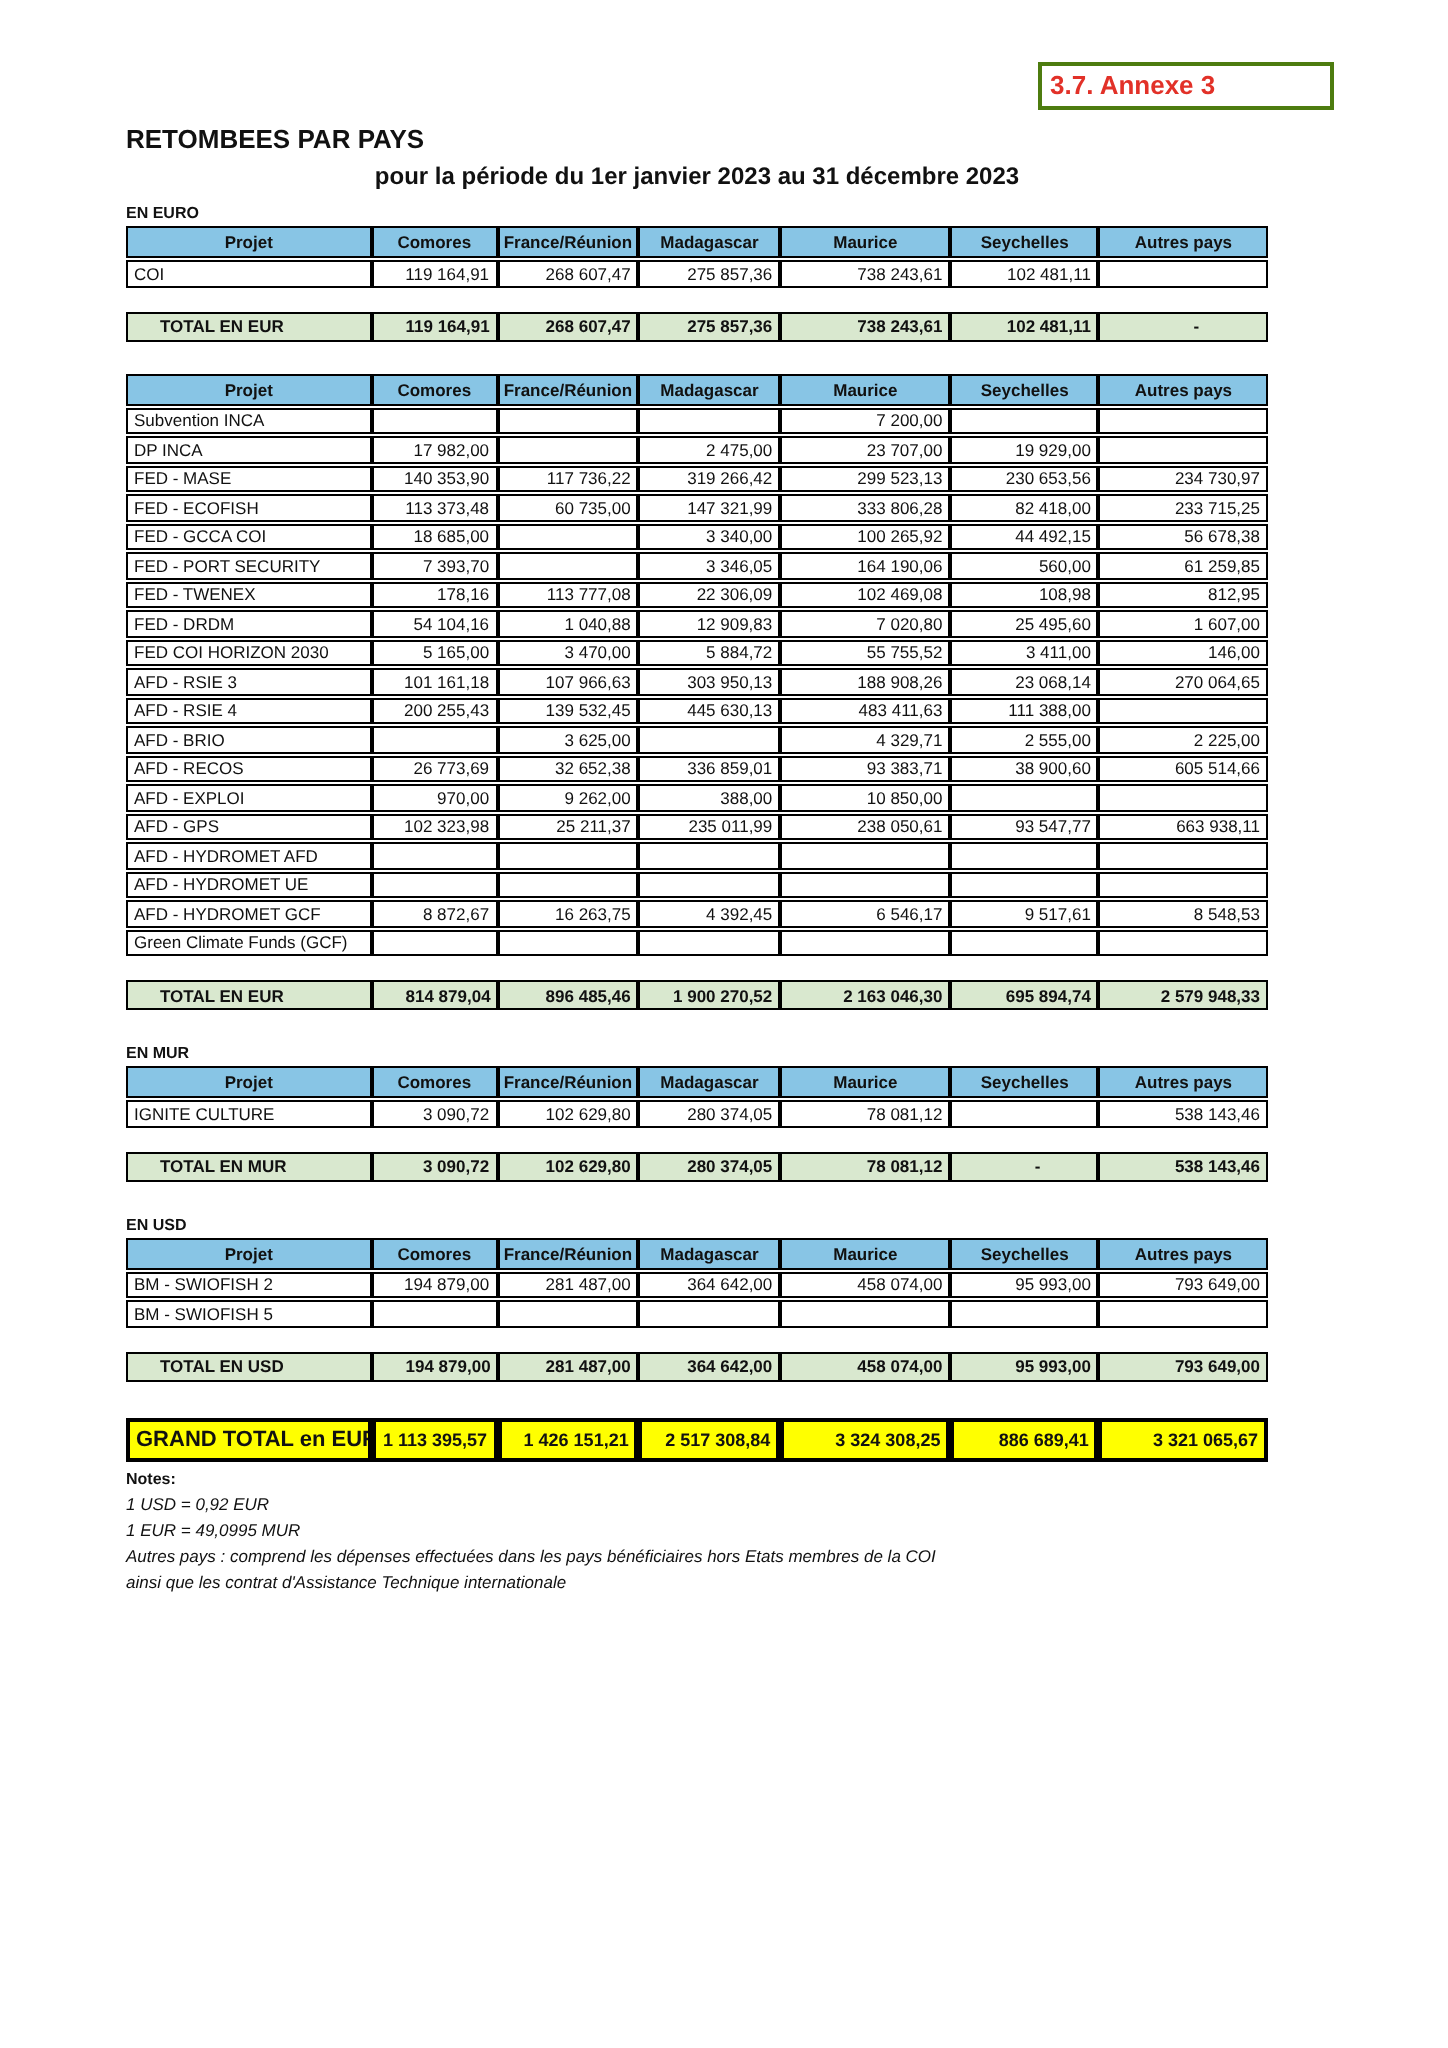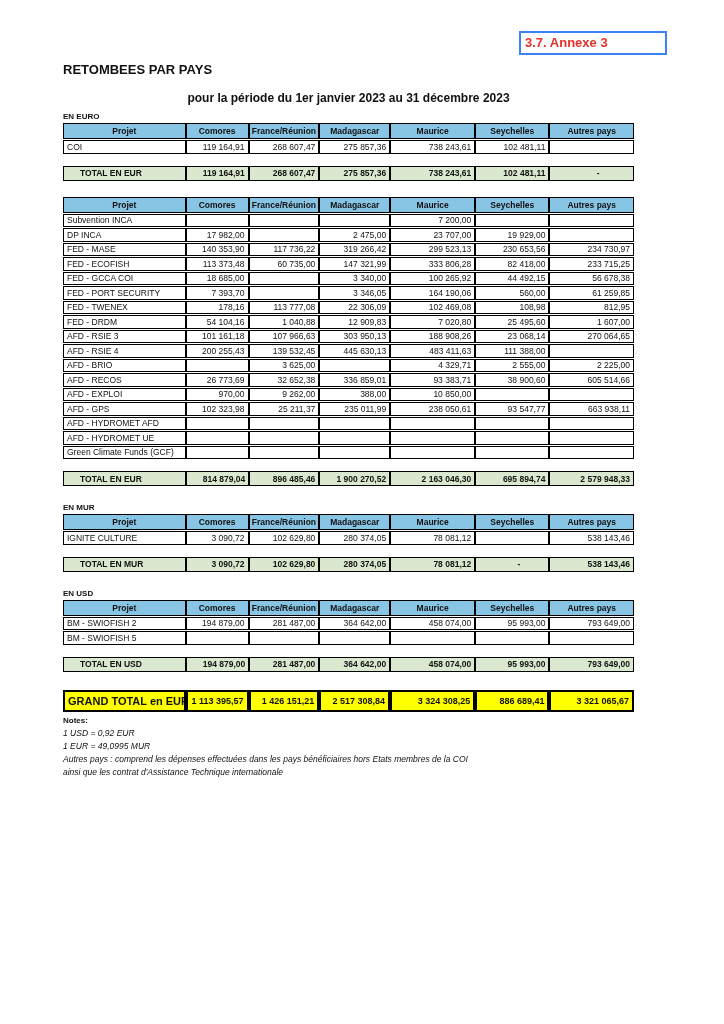--- a/index.html
+++ b/index.html
@@ -1,25 +1,25 @@
 <!DOCTYPE html>
 <html><head>
 <meta charset="utf-8">
 <style>
   html,body{margin:0;padding:0;background:#e8e8e8;}
   .page{position:relative;width:724px;height:1024px;background:#ffffff;margin:0 auto;
         font-family:"Liberation Sans", sans-serif;color:#111;overflow:hidden;}
   .content{position:absolute;left:63px;top:0;width:571px;}
 
   .annex-box{position:absolute;top:31px;left:519px;width:136px;height:17px;
-             border:2px solid #3b82f6;color:#e23128;font-size:13px;font-weight:bold;
+             border:2px solid #4d7c0f;color:#e23128;font-size:13px;font-weight:bold;
              padding:1px 4px 2px 4px;line-height:17px;background:#fff;}
 
   .title{margin-top:62px;text-align:left;font-size:13px;font-weight:bold;letter-spacing:0;}
-  .subtitle{margin-top:14px;text-align:center;font-size:12px;font-weight:bold;}
+  .subtitle{margin-top:4px;text-align:center;font-size:12px;font-weight:bold;}
 
   .section-label{font-size:8px;font-weight:bold;margin:7px 0 1px 0;}
 
   table.grid{border-collapse:separate;border-spacing:0 1px;table-layout:fixed;width:571px;}
   table.grid td, table.grid th{border:1.2px solid #000;overflow:hidden;white-space:nowrap;}
   table.grid th{background:#88c5e5;font-size:8.5px;font-weight:bold;text-align:center;
                 height:12px;padding:1px 2px;}
   table.grid td{font-size:8.5px;height:10.5px;padding:0.5px 3px;background:#fff;}
   td.c-label{text-align:left;}
   td.c-num{text-align:right;}
@@ -204,20 +204,29 @@
           <tr>
             <td class="c-label">FED - DRDM</td>
             <td class="c-num">54 104,16</td>
             <td class="c-num">1 040,88</td>
             <td class="c-num">12 909,83</td>
             <td class="c-num">7 020,80</td>
             <td class="c-num">25 495,60</td>
             <td class="c-num">1 607,00</td>
           </tr>
           <tr>
+            <td class="c-label">FED COI HORIZON 2030</td>
+            <td class="c-num">5 165,00</td>
+            <td class="c-num">3 470,00</td>
+            <td class="c-num">5 884,72</td>
+            <td class="c-num">55 755,52</td>
+            <td class="c-num">3 411,00</td>
+            <td class="c-num">146,00</td>
+          </tr>
+          <tr>
             <td class="c-label">AFD - RSIE 3</td>
             <td class="c-num">101 161,18</td>
             <td class="c-num">107 966,63</td>
             <td class="c-num">303 950,13</td>
             <td class="c-num">188 908,26</td>
             <td class="c-num">23 068,14</td>
             <td class="c-num">270 064,65</td>
           </tr>
           <tr>
             <td class="c-label">AFD - RSIE 4</td>
@@ -274,20 +283,29 @@
             <td class="c-num"></td>
           </tr>
           <tr>
             <td class="c-label">AFD - HYDROMET UE</td>
             <td class="c-num"></td>
             <td class="c-num"></td>
             <td class="c-num"></td>
             <td class="c-num"></td>
             <td class="c-num"></td>
             <td class="c-num"></td>
+          </tr>
+          <tr>
+            <td class="c-label">AFD - HYDROMET GCF</td>
+            <td class="c-num">8 872,67</td>
+            <td class="c-num">16 263,75</td>
+            <td class="c-num">4 392,45</td>
+            <td class="c-num">6 546,17</td>
+            <td class="c-num">9 517,61</td>
+            <td class="c-num">8 548,53</td>
           </tr>
           <tr>
             <td class="c-label">Green Climate Funds (GCF)</td>
             <td class="c-num"></td>
             <td class="c-num"></td>
             <td class="c-num"></td>
             <td class="c-num"></td>
             <td class="c-num"></td>
             <td class="c-num"></td>
           </tr>

